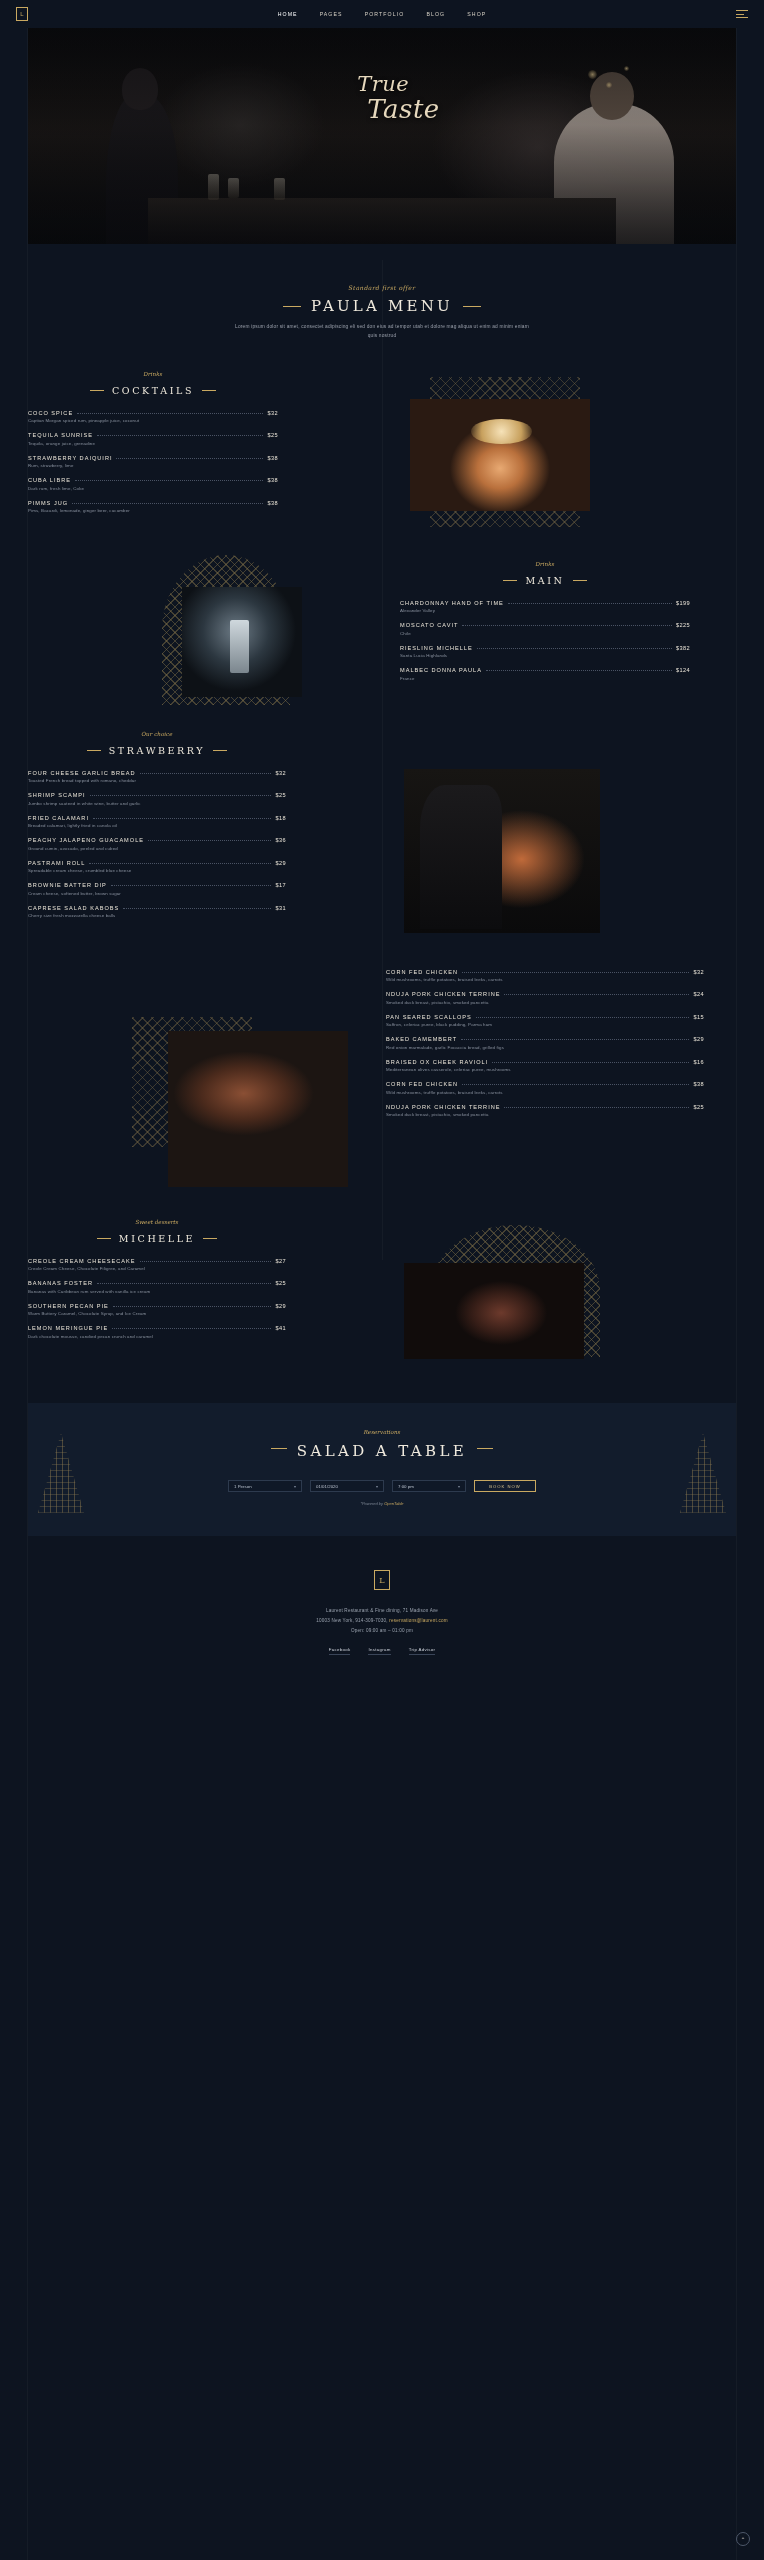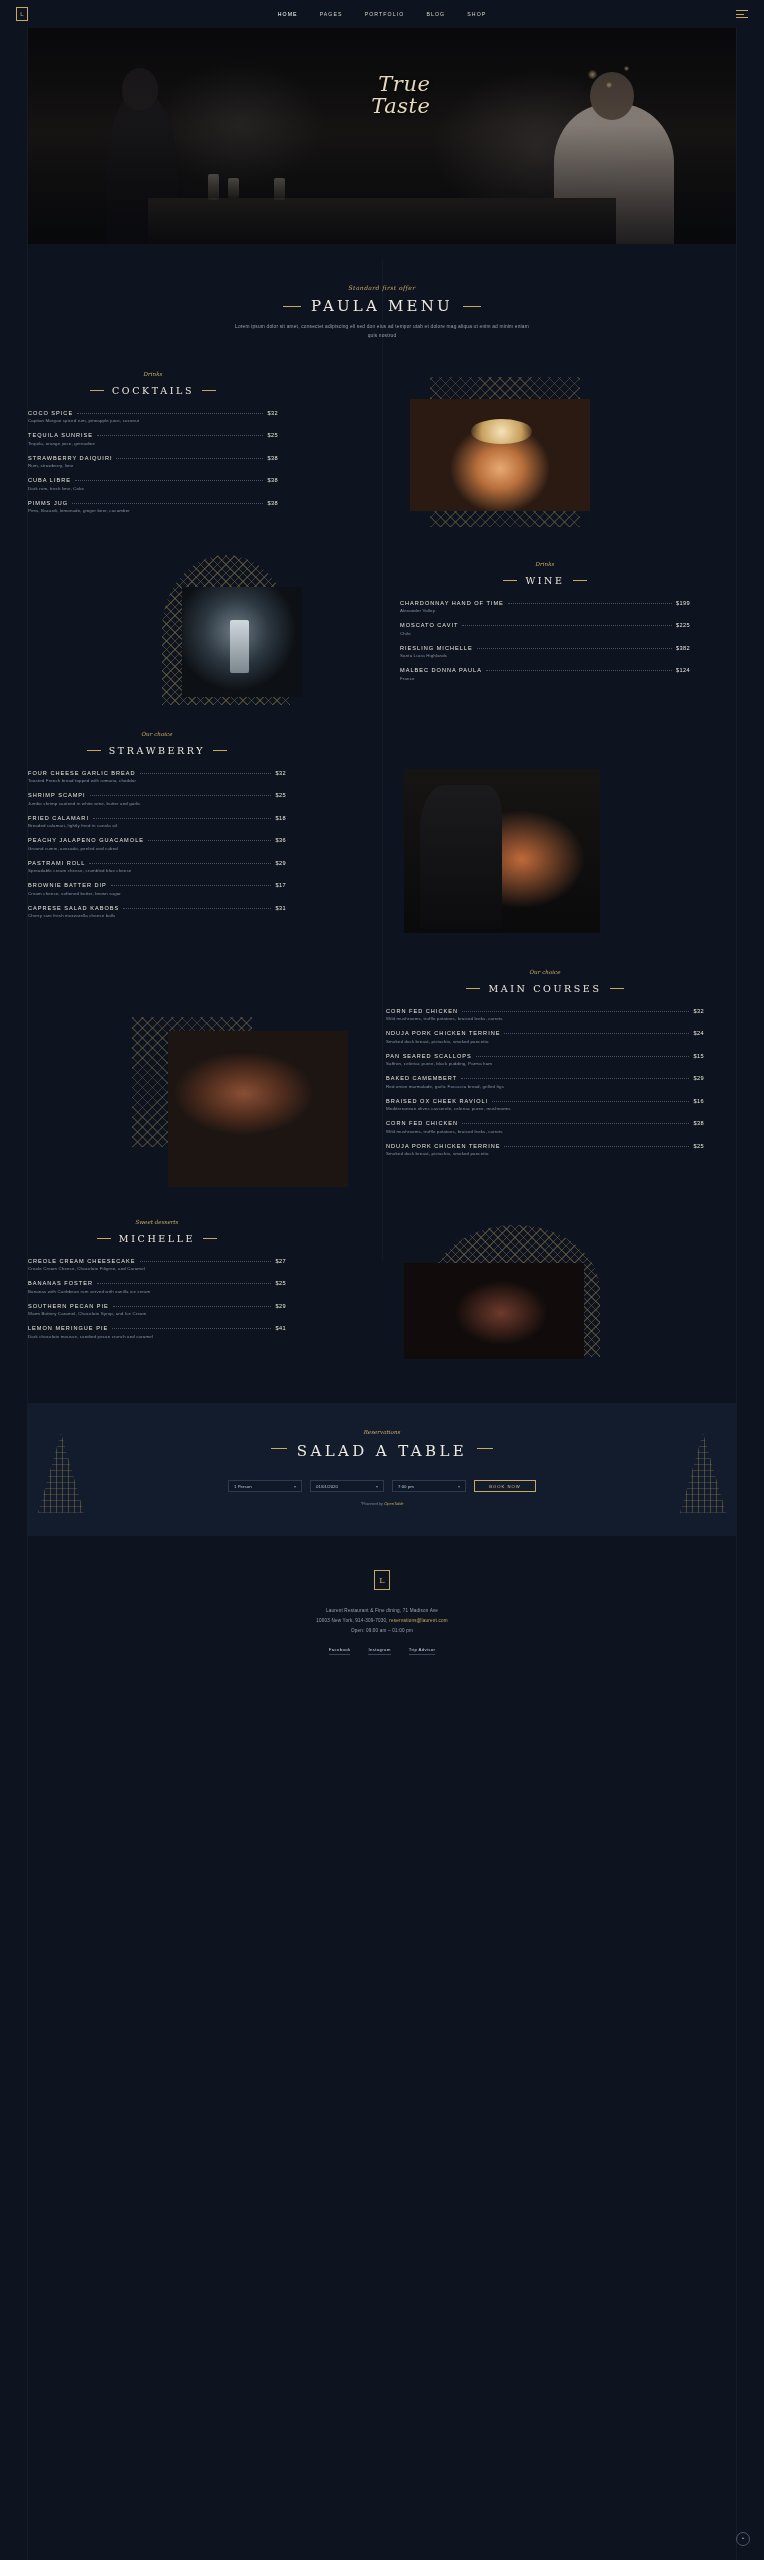--- a/index.html
+++ b/index.html
@@ -104,28 +104,28 @@
     border-radius: 2px;
   }
   .hero-bokeh {
     position: absolute; border-radius: 50%;
     background: radial-gradient(circle, rgba(255,226,160,.85) 0%, rgba(255,210,130,.12) 70%, transparent 100%);
   }
   .hero-title {
     position: absolute;
     left: 50%; top: 44px;
     transform: translateX(-30%);
-    text-align: right;
+    text-align: left;
     font-family: "DejaVu Serif", serif;
     font-style: italic;
     color: #e6d8bd;
     text-shadow: 0 1px 4px rgba(0,0,0,.8);
   }
   .hero-title .l1 { display:block; font-size: 21px; letter-spacing: .5px; }
-  .hero-title .l2 { display:block; font-size: 21px; letter-spacing: .5px; margin-top: -2px; margin-left: 10px;}
+  .hero-title .l2 { display:block; font-size: 26px; letter-spacing: .5px; margin-top: -2px; margin-left: 10px;}
 
   
   .section-top { text-align: center; padding-top: 40px; }
   .eyebrow {
     font-family: "DejaVu Serif", serif;
     font-style: italic;
     font-size: 6px;
     color: #c9a961;
     letter-spacing: .4px;
   }
@@ -456,21 +456,21 @@
     </div>
   </div>
 </div>
 
 <div class="block" style="margin-top:24px; height:150px;">
   <div class="deco-arch" style="left:162px; top:0px; width:128px; height:150px;"></div>
   <div class="photo ph-wine" style="position:absolute; left:182px; top:32px; width:120px; height:110px;"></div>
   <div style="position:absolute; left:400px; top:6px; width:290px;">
     <div class="blk-head" style="width:290px;">
       <div class="blk-eyebrow">Drinks</div>
-      <div class="blk-title">WINE</div>
+      <div class="blk-title">MAIN</div>
     </div>
     <div class="items">
       <div class="item">
         <div class="item-row">
             <span class="item-name">CHARDONNAY HAND OF TIME</span>
             <span class="dots"></span>
             <span class="item-price">$199</span>
           </div>
         <div class="item-desc">Alexander Valley</div>
       </div>
@@ -567,24 +567,20 @@
         <div class="item-desc">Cherry size fresh mozzarella cheese balls</div>
       </div>
     </div>
   </div>
 </div>
 
 <div class="block" style="margin-top:26px; height:228px;">
   <div class="deco" style="left:132px; top:48px; width:120px; height:130px;"></div>
   <div class="photo ph-steak" style="position:absolute; left:168px; top:62px; width:180px; height:156px;"></div>
   <div style="position:absolute; left:386px; top:0; width:318px;">
-    <div class="blk-head" style="width:318px;">
-      <div class="blk-eyebrow">Our choice</div>
-      <div class="blk-title">MAIN COURSES</div>
-    </div>
     <div class="items">
       <div class="item">
         <div class="item-row">
             <span class="item-name">CORN FED CHICKEN</span>
             <span class="dots"></span>
             <span class="item-price">$32</span>
           </div>
         <div class="item-desc">Wild mushrooms, truffle potatoes, braised leeks, carrots</div>
       </div>
       <div class="item">

